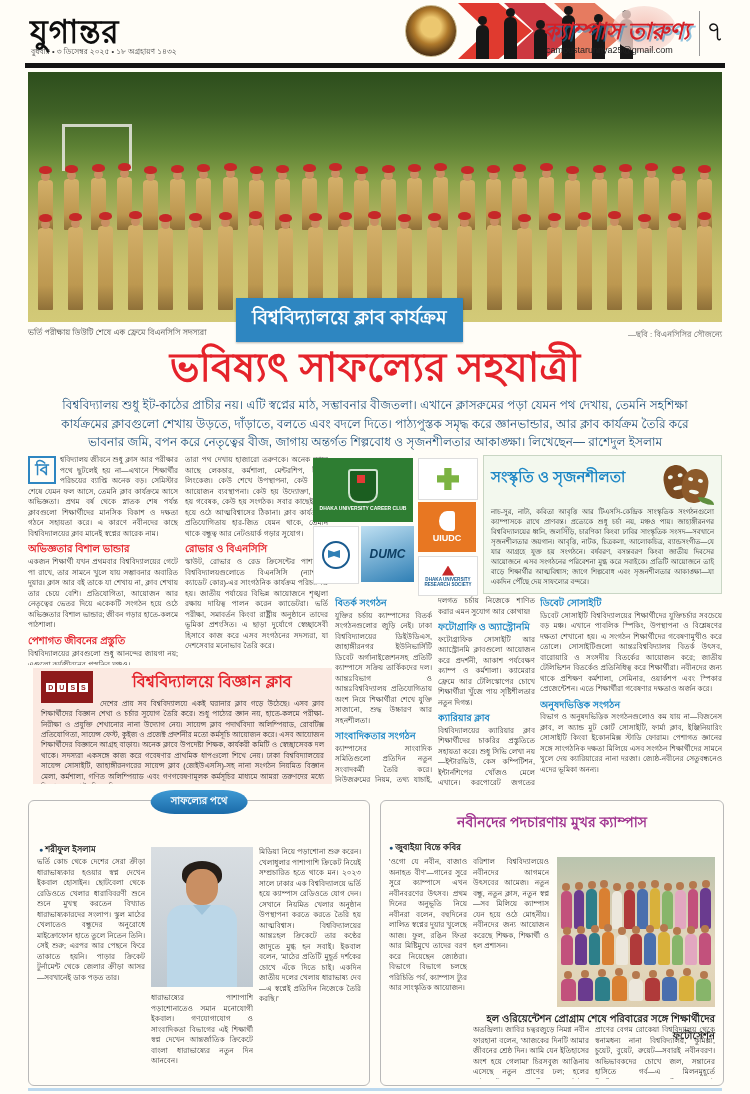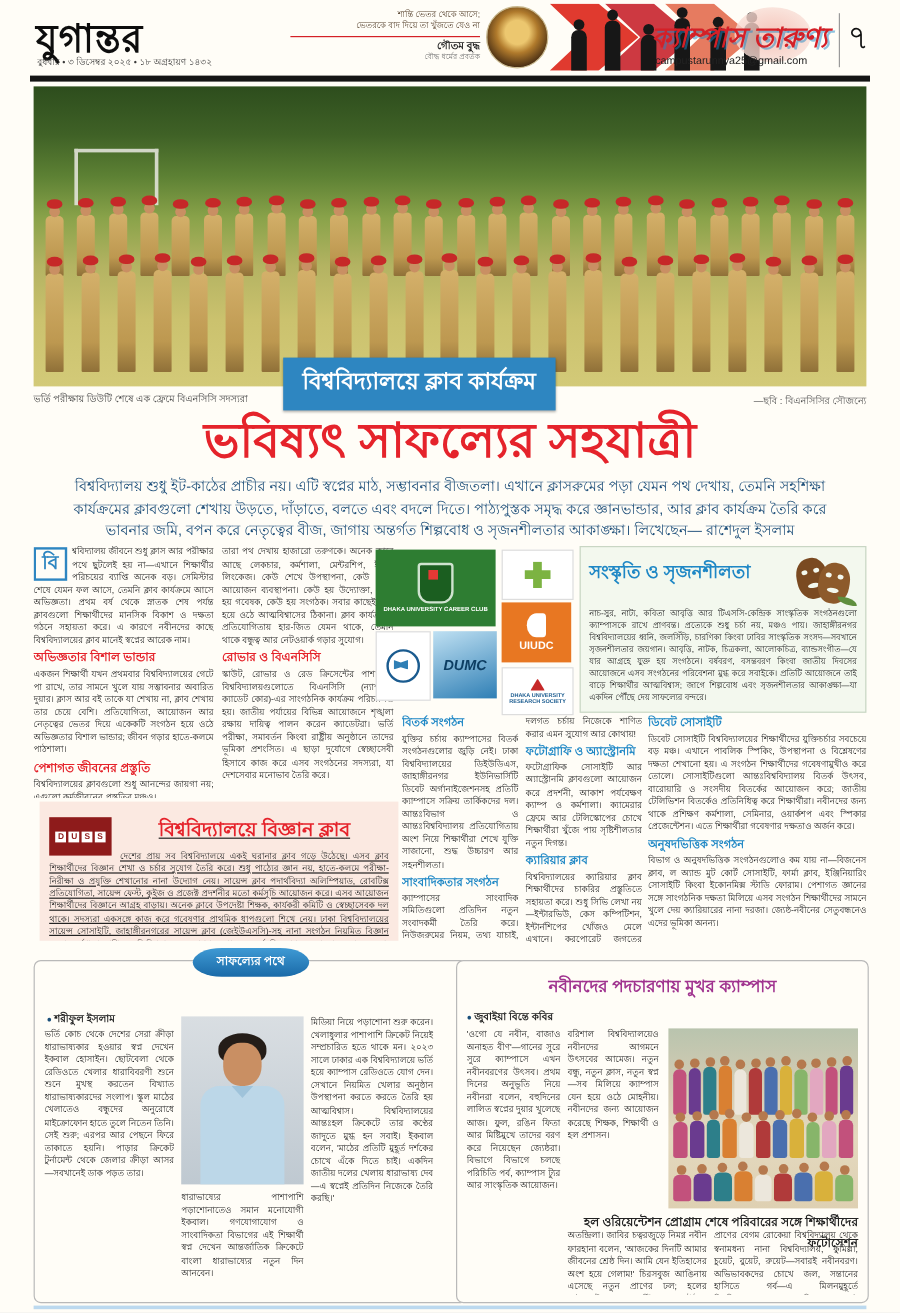--- a/index.html
+++ b/index.html
@@ -84,29 +84,29 @@
   .mask{position:absolute;width:26px;height:34px;background:#7a4a21;border-radius:45%;}
   .m1{left:4px;top:4px;transform:rotate(-12deg);}
   .m2{left:22px;top:8px;background:#8d5a2b;transform:rotate(10deg);}
   .mask::before,.mask::after{content:'';position:absolute;background:#f3f8ee;border-radius:50%;}
   .mask::before{left:5px;top:9px;width:5px;height:4px;box-shadow:10px 0 0 #f3f8ee;}
   .mask::after{left:8px;top:21px;width:10px;height:4px;}
   .leaf{position:absolute;right:0;bottom:2px;width:16px;height:8px;background:#5f8f3e;border-radius:0 100% 0 100%;}
   .culture .bt{font-size:6.9px;}
 
   
-  .science{left:33px;top:668px;width:299px;height:116px;background:#fbe9e1;padding:11px 8px;box-sizing:border-box;text-decoration:underline;}
+  .science{left:33px;top:668px;width:299px;height:116px;background:#fbe9e1;padding:1px 8px;box-sizing:border-box;}
   .duss{float:left;width:52px;height:32px;background:#8e1b1b;margin:2px 7px 2px 0;display:flex;align-items:center;justify-content:center;gap:2px;}
   .duss span{display:inline-block;background:#fff;color:#8e1b1b;font-size:7px;font-weight:bold;padding:1px 2px;}
   .science-title{text-align:center;font-size:16px;font-weight:bold;color:#e5232b;margin:0 0 3px;}
   .science .bt{font-size:7.2px;}
 
   
   .card{border:1px solid #b9b9b9;border-radius:6px;background:#fffdf7;}
-  .story-left{left:28px;top:800px;width:340px;height:284px;padding-left:20px;}
+  .story-left{left:28px;top:800px;width:340px;height:284px;}
   .story-right{left:380px;top:800px;width:342px;height:284px;}
   .badge{position:absolute;left:50%;top:-11px;transform:translateX(-50%);background:linear-gradient(#3f9ad4,#1a6aa8);
          color:#fff;font-size:10px;font-weight:bold;padding:3px 20px 4px;border-radius:50% / 100%;white-space:nowrap;}
   .story-headline{position:absolute;left:0;width:100%;text-align:center;font-weight:bold;}
   .sh-red{top:12px;font-size:21px;color:#e5232b;}
   .sh-mag{top:10px;font-size:14px;color:#a0338f;}
   .byline{position:absolute;font-size:8.5px;font-weight:bold;color:#222;}
   .byline::before{content:'● ';color:#1a4f7a;font-size:7px;}
   .scol{position:absolute;overflow:hidden;}
   .scap{position:absolute;text-align:right;font-size:10px;font-weight:bold;color:#222;}
@@ -128,27 +128,20 @@
   .bottom-rule{left:28px;top:1088px;width:694px;height:3px;background:#bcd9ef;}
 </style>
 </head>
 <body>
 
 <div class="page">
 
   <div class="abs masthead-logo">যুগান্তর</div>
   <div class="abs dateline">বুধবার • ৩ ডিসেম্বর ২০২৫ • ১৮ অগ্রহায়ণ ১৪৩২</div>
 
-  <div class="abs quote">
-    <div>শান্তি ভেতর থেকে আসে;</div>
-    <div>ভেতরকে বাদ দিয়ে তা খুঁজতে যেও না</div>
-    <div class="rule"></div>
-    <div class="author">গৌতম বুদ্ধ</div>
-    <div class="atitle">বৌদ্ধ ধর্মের প্রবর্তক</div>
-  </div>
   <div class="abs buddha"></div>
 
   <div class="abs silstrip">
     <div class="chev c1"></div>
     <div class="chev c2"></div>
     <div class="chev c3"></div>
     <div class="sil" style="left:18px;height:34px"></div>
     <div class="sil" style="left:46px;height:42px"></div>
     <div class="sil" style="left:76px;height:30px"></div>
     <div class="sil" style="left:104px;height:44px"></div>

